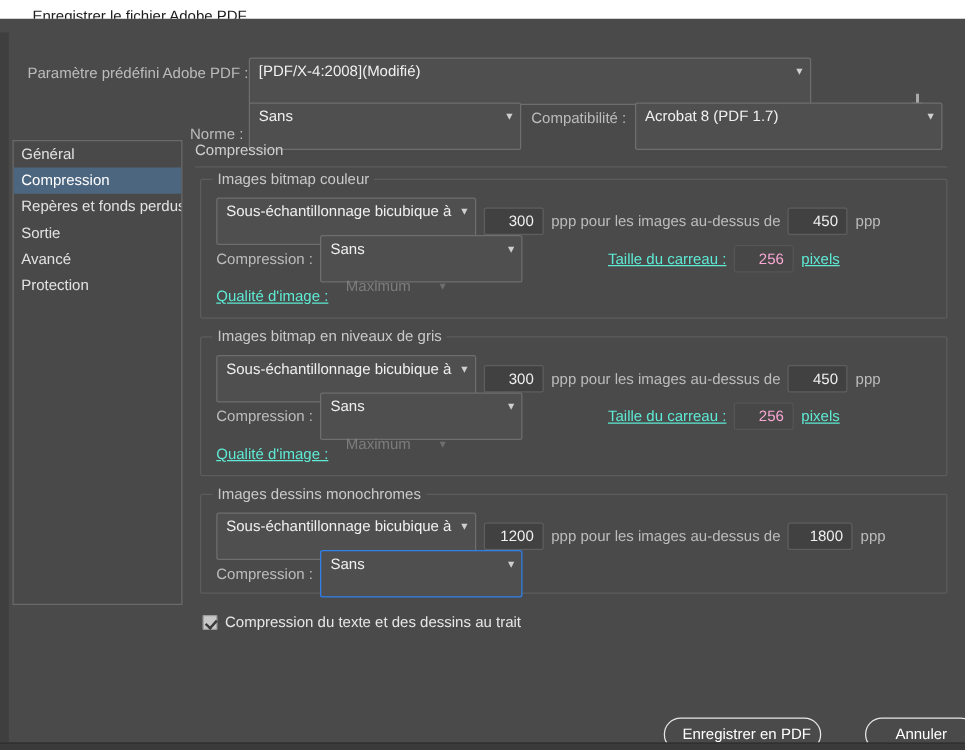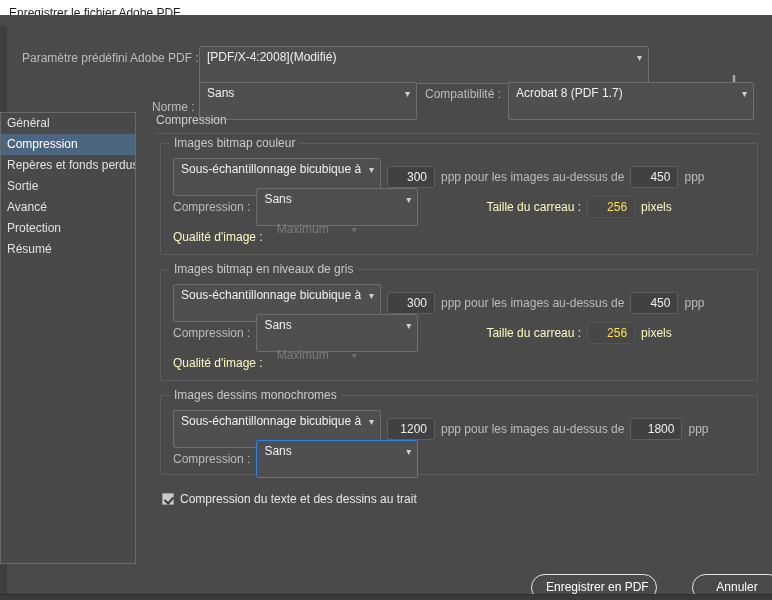--- a/index.html
+++ b/index.html
@@ -8,21 +8,21 @@
     font-family: "Liberation Sans", sans-serif;
     background: #3b3b3b;
     overflow: hidden;
   }
   .window { position: relative; width: 772px; height: 600px; background: #4a4a4a; }
 
   
   .titlebar {
     position: absolute; left: 0; top: 0; width: 772px; height: 15px;
     background: #ffffff; color: #1c1c1c;
-    font-size: 12px; line-height: 26px; padding-left: 9px;
+    font-size: 12px; line-height: 26px; padding-left: 26px;
     white-space: nowrap; overflow: hidden;
   }
 
   
   .shell {
     position: absolute; left: 0; top: 26px; width: 772px; height: 568px;
     background: #4a4a4a;
   }
   .leftstrip {
     position: absolute; left: 0; top: 0; width: 7px; height: 568px;
@@ -34,21 +34,21 @@
   }
 
   
   .row-preset {
     position: absolute; left: 0; top: 20px; width: 772px; height: 24px;
   }
   .lbl {
     color: #bcbcbc; font-size: 12px; line-height: 24px;
     white-space: nowrap; display: inline-block;
   }
-  .lbl.dim { color: #fef9c3; }
+  .lbl.dim { color: #5eead4; text-decoration: underline; }
 
   .combo {
     position: relative; display: inline-block;
     background: #4f4f4f; border: 1px solid #6e6e6e; border-radius: 2px;
     height: 38px; color: #f0f0f0; font-size: 12px; line-height: 20px;
     padding-left: 7px; padding-right: 22px; white-space: nowrap;
     overflow: hidden; vertical-align: middle;
   }
   .combo .chev {
     position: absolute; right: 6px; top: 0; height: 20px; line-height: 21px;
@@ -60,30 +60,30 @@
   }
   .combo.disabled .chev { color: #6f6f6f; }
 
   .numbox {
     display: inline-block; background: #414141;
     border: 1px solid #5e5e5e; border-radius: 2px;
     height: 22px; color: #f0f0f0; font-size: 12px; line-height: 20px;
     padding: 0 7px; vertical-align: middle; text-align: right;
     white-space: nowrap; overflow: hidden;
   }
-  .numbox.disabled { color: #fde047; background: #474747; border-color: #555; }
+  .numbox.disabled { color: #f9a8d4; background: #474747; border-color: #555; }
 
   
   .saveicon {
     position: absolute; left: 721px; top: 47px; width: 26px; height: 24px;
   }
 
   
   .sidebar {
-    position: absolute; left: 0; top: 86px; width: 136px; height: 452px;
+    position: absolute; left: 10px; top: 86px; width: 136px; height: 372px;
     background: #494949; border: 1px solid #6a6a6a;
   }
   .side-item {
     height: 21px; line-height: 21px; padding-left: 6px;
     color: #e2e2e2; font-size: 12px; white-space: nowrap; overflow: hidden;
   }
   .side-item.sel { background: #4d6680; color: #ffffff; }
 
   
   .panel { position: absolute; left: 152px; top: 86px; width: 612px; height: 452px; }
@@ -177,21 +177,20 @@
       </span>
     </div>
 
     <div class="sidebar">
       <div class="side-item">Général</div>
       <div class="side-item sel">Compression</div>
       <div class="side-item">Repères et fonds perdus</div>
       <div class="side-item">Sortie</div>
       <div class="side-item">Avancé</div>
       <div class="side-item">Protection</div>
-      <div class="side-item">Résumé</div>
     </div>
 
     <div class="panel">
       <div class="panel-title">Compression</div>
       <div class="panel-sep"></div>
 
       <div class="group" style="height:112px;">
         <div class="legend">Images bitmap couleur</div>
         <div class="grow">
           <span class="combo" style="width:208px;">

